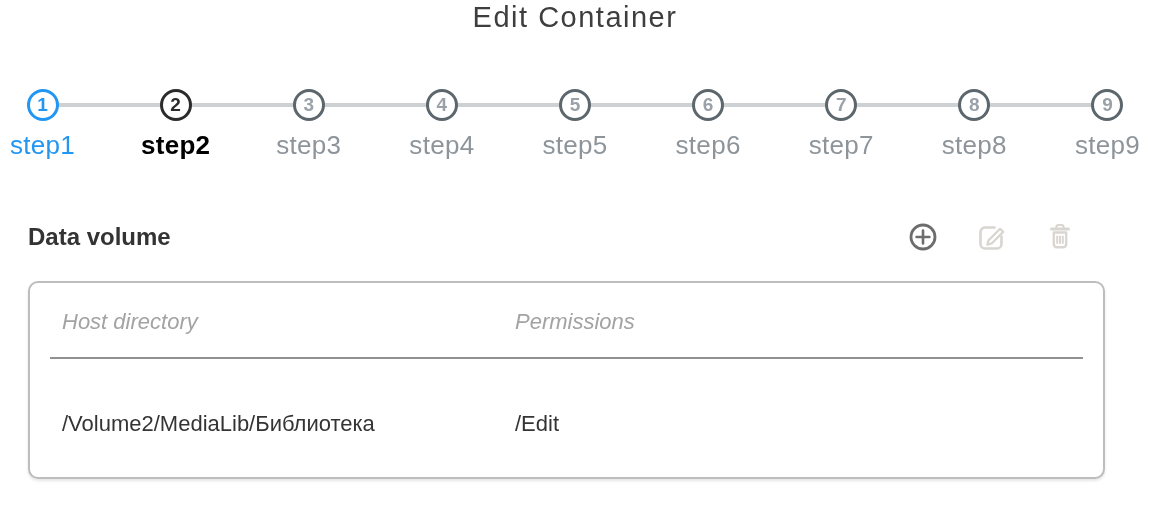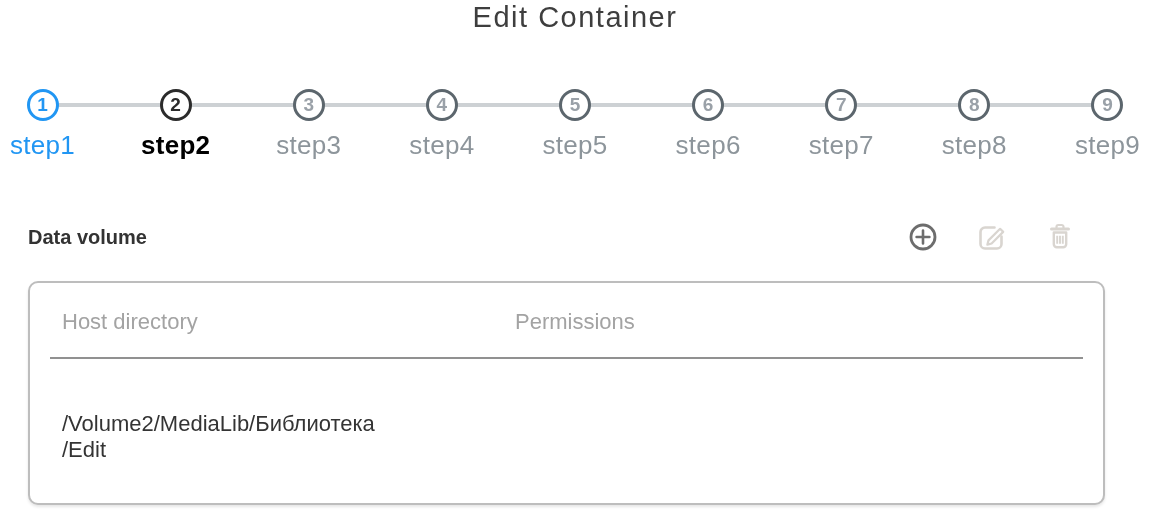--- a/index.html
+++ b/index.html
@@ -52,52 +52,51 @@
   .step.active .step-label  { color: #2196f3; }
   .step.current .step-circle { border-color: #2b2b2b; color: #2b2b2b; }
   .step.current .step-label  { color: #000000; font-weight: 700; }
 
   
   .section-header {
     margin: 64px 76px 0 28px;
     display: flex; align-items: center; justify-content: space-between;
   }
   .section-heading {
-    font-size: 20px; font-weight: 700; color: #333;
+    font-size: 24px; font-weight: 700; color: #333;
   }
   .toolbar { display: flex; align-items: center; gap: 38px; }
   .icon-btn {
     background: none; border: none; padding: 0; margin: 0;
     cursor: pointer; line-height: 0;
   }
   .icon-btn svg { display: block; }
 
   
   .dv-table {
     margin: 28px 45px 0 28px;
     border: 2px solid #bdbdbd;
     border-radius: 10px;
     box-shadow: 0 2px 3px rgba(0,0,0,0.10);
     background: #fff;
   }
   .thead {
     display: flex;
     padding: 26px 0 0 32px;
-    font-size: 22px; line-height: 26px; color: #a3a3a3;
+    font-size: 22px; line-height: 26px; color: #a3a3a3; font-style: italic;
   }
   .thead-sep {
     height: 0; border-top: 2px solid #919191;
     margin: 22px 20px 0 20px;
   }
   .trow {
     display: flex;
     padding: 52px 0 40px 32px;
     font-size: 22px; line-height: 26px; color: #343434;
     cursor: pointer;
-    flex-direction: column;
   }
   .col-1 { width: 453px; }
   .col-2 { width: 225px; }
   .col-3 { flex: 1; }
 </style>
 </head>
 <body>
 
 <div class="page">
 

